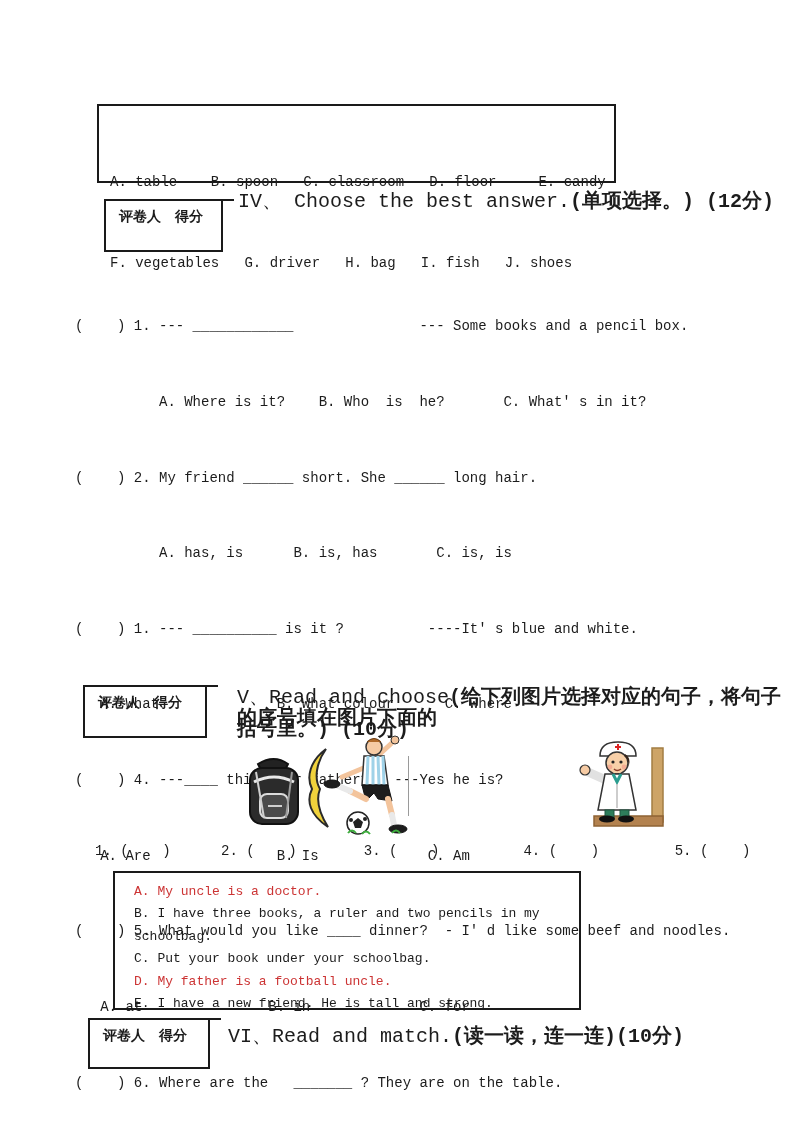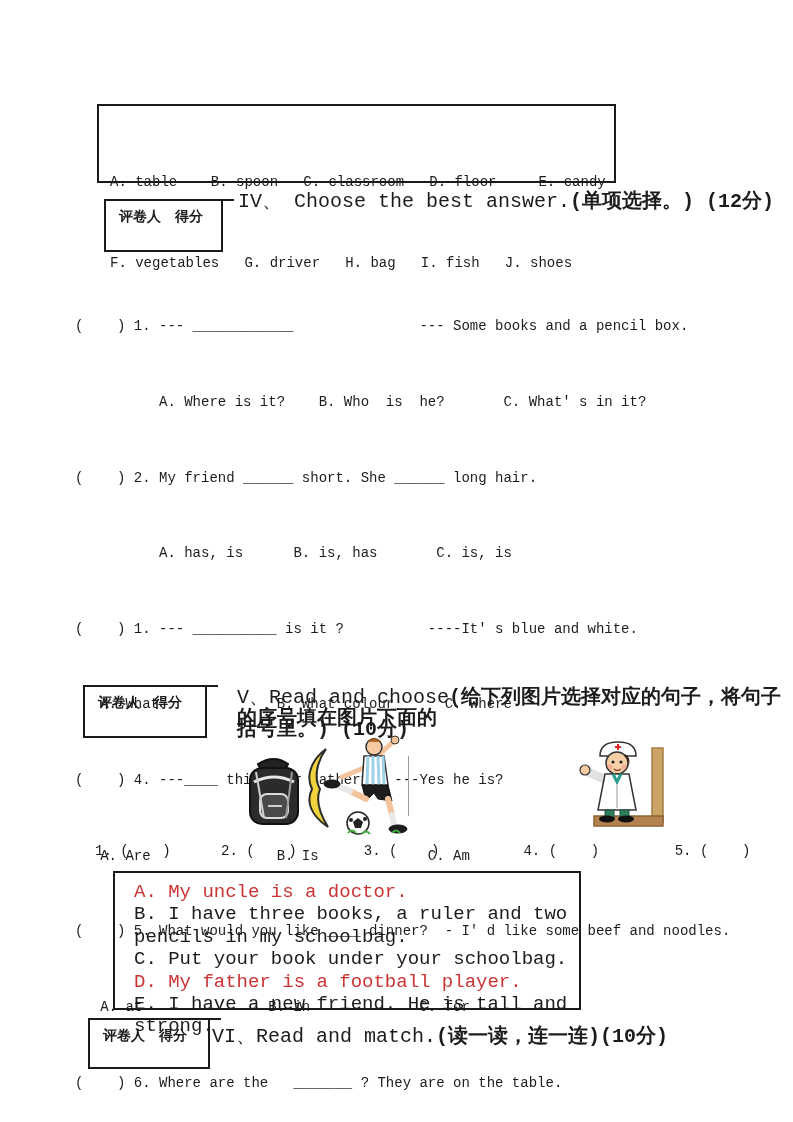--- a/index.html
+++ b/index.html
@@ -40,21 +40,21 @@
     left:75px; top:264px;
     font-size:14px; line-height:25.2px;
   }
 
   .blanks-line { left:95px; top:843px; font-size:14px;text-align:center; }
 
   .sentence-box {
     left:113px; top:871px; width:468px; height:139px;
     border:2px solid #1a1a1a;
     padding:8px 0 0 19px;
-    font-size:19px; line-height:22.4px;
+    font-size:13px; line-height:22.4px;
   }
   .sentence-box .red { color:#cc3434; }
 
   .img-divider { left:408px; top:756px; width:1px; height:60px; background:#9a9a9a; }
 </style>
 </head>
 <body>
 
 <div class="abs pre options-box">
   <div>A. table    B. spoon   C. classroom   D. floor     E. candy</div>
@@ -173,23 +173,23 @@
   <ellipse cx="35" cy="81" rx="8" ry="3.4" fill="#111"></ellipse>
   <ellipse cx="54" cy="81" rx="8" ry="3.4" fill="#111"></ellipse>
 </svg>
 
 <div class="abs pre blanks-line">1. (    )      2. (    )        3. (    )          4. (    )         5. (    )</div>
 
 <div class="abs sentence-box">
   <div class="red">A. My uncle is a doctor.</div>
   <div>B. I have three books, a ruler and two pencils in my schoolbag.</div>
   <div>C. Put your book under your schoolbag.</div>
-  <div class="red">D. My father is a football  player.</div>
+  <div class="red">D. My father is a football  uncle.</div>
   <div>E. I have a new friend. He is tall and strong.</div>
 </div>
 
 <div class="abs scorer-box" style="left:88px; top:1018px; width:122px; height:51px;">
   <span>评卷人</span><span class="gap"></span><span>得分</span>
 </div>
 
-<div class="abs sec-title" style="left:212px; top:1026px;">
+<div class="abs sec-title" style="left:228px; top:1026px;">
   <span>VI、Read  and  match.</span><span class="zh">(读一读，连一连)(10分)</span>
 </div>
 
 </body></html>

